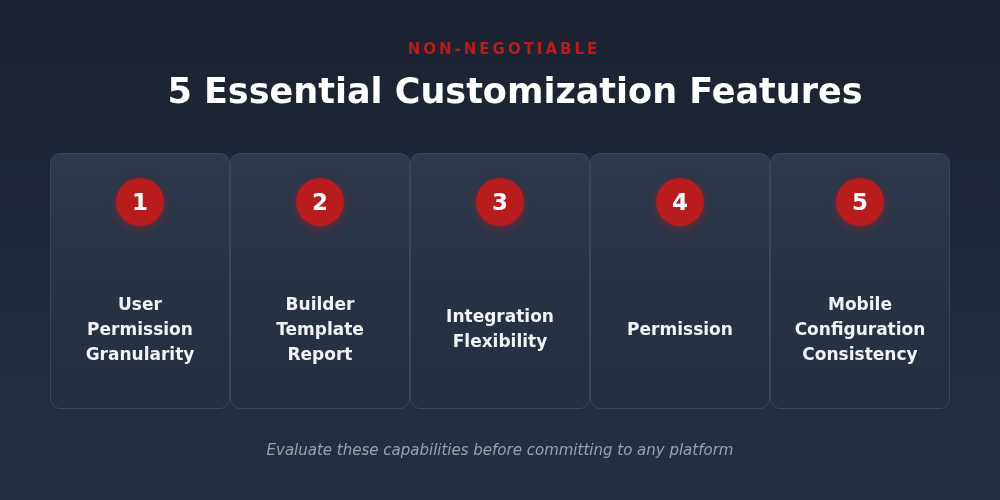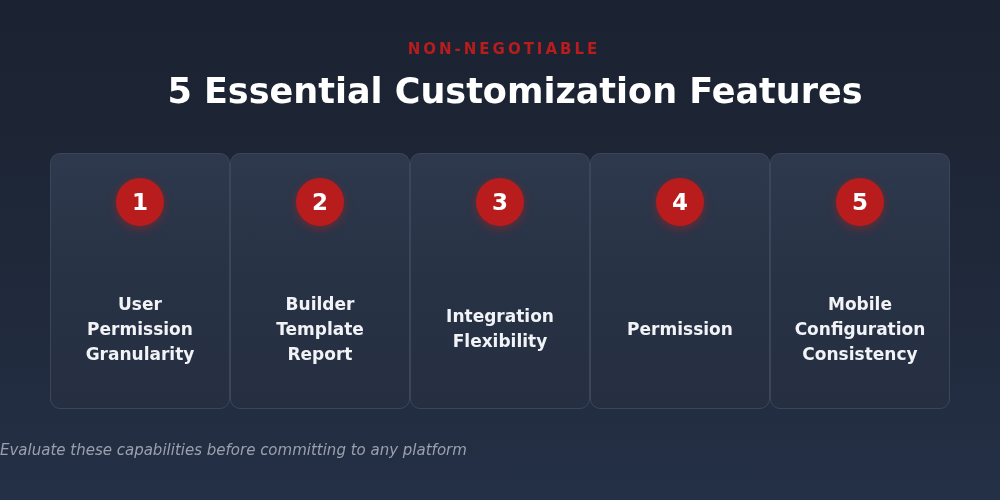--- a/index.html
+++ b/index.html
@@ -33,21 +33,21 @@
     box-shadow: 0 3px 10px rgba(185,28,28,0.45);
   }
   .label {
     position:absolute; top:96px; left:0; right:0; bottom:0;
     display:flex; align-items:center; justify-content:center;
     text-align:center; color:#f1f3f6; font-weight:bold; font-size:17px;
     line-height:25px; padding:0 14px;
   }
   .label span { display:block; }
   .footer {
-    position:absolute; top:441px; left:0; width:1000px; 
+    position:absolute; top:441px; left:0; width:1000px; text-align:center;
     color:#9aa1ad; font-style:italic; font-size:15px;
   }
 </style>
 </head>
 <body>
 
 <div class="eyebrow">NON-NEGOTIABLE</div>
 <div class="title">5 Essential Customization Features</div>
 
 <div class="cards">

